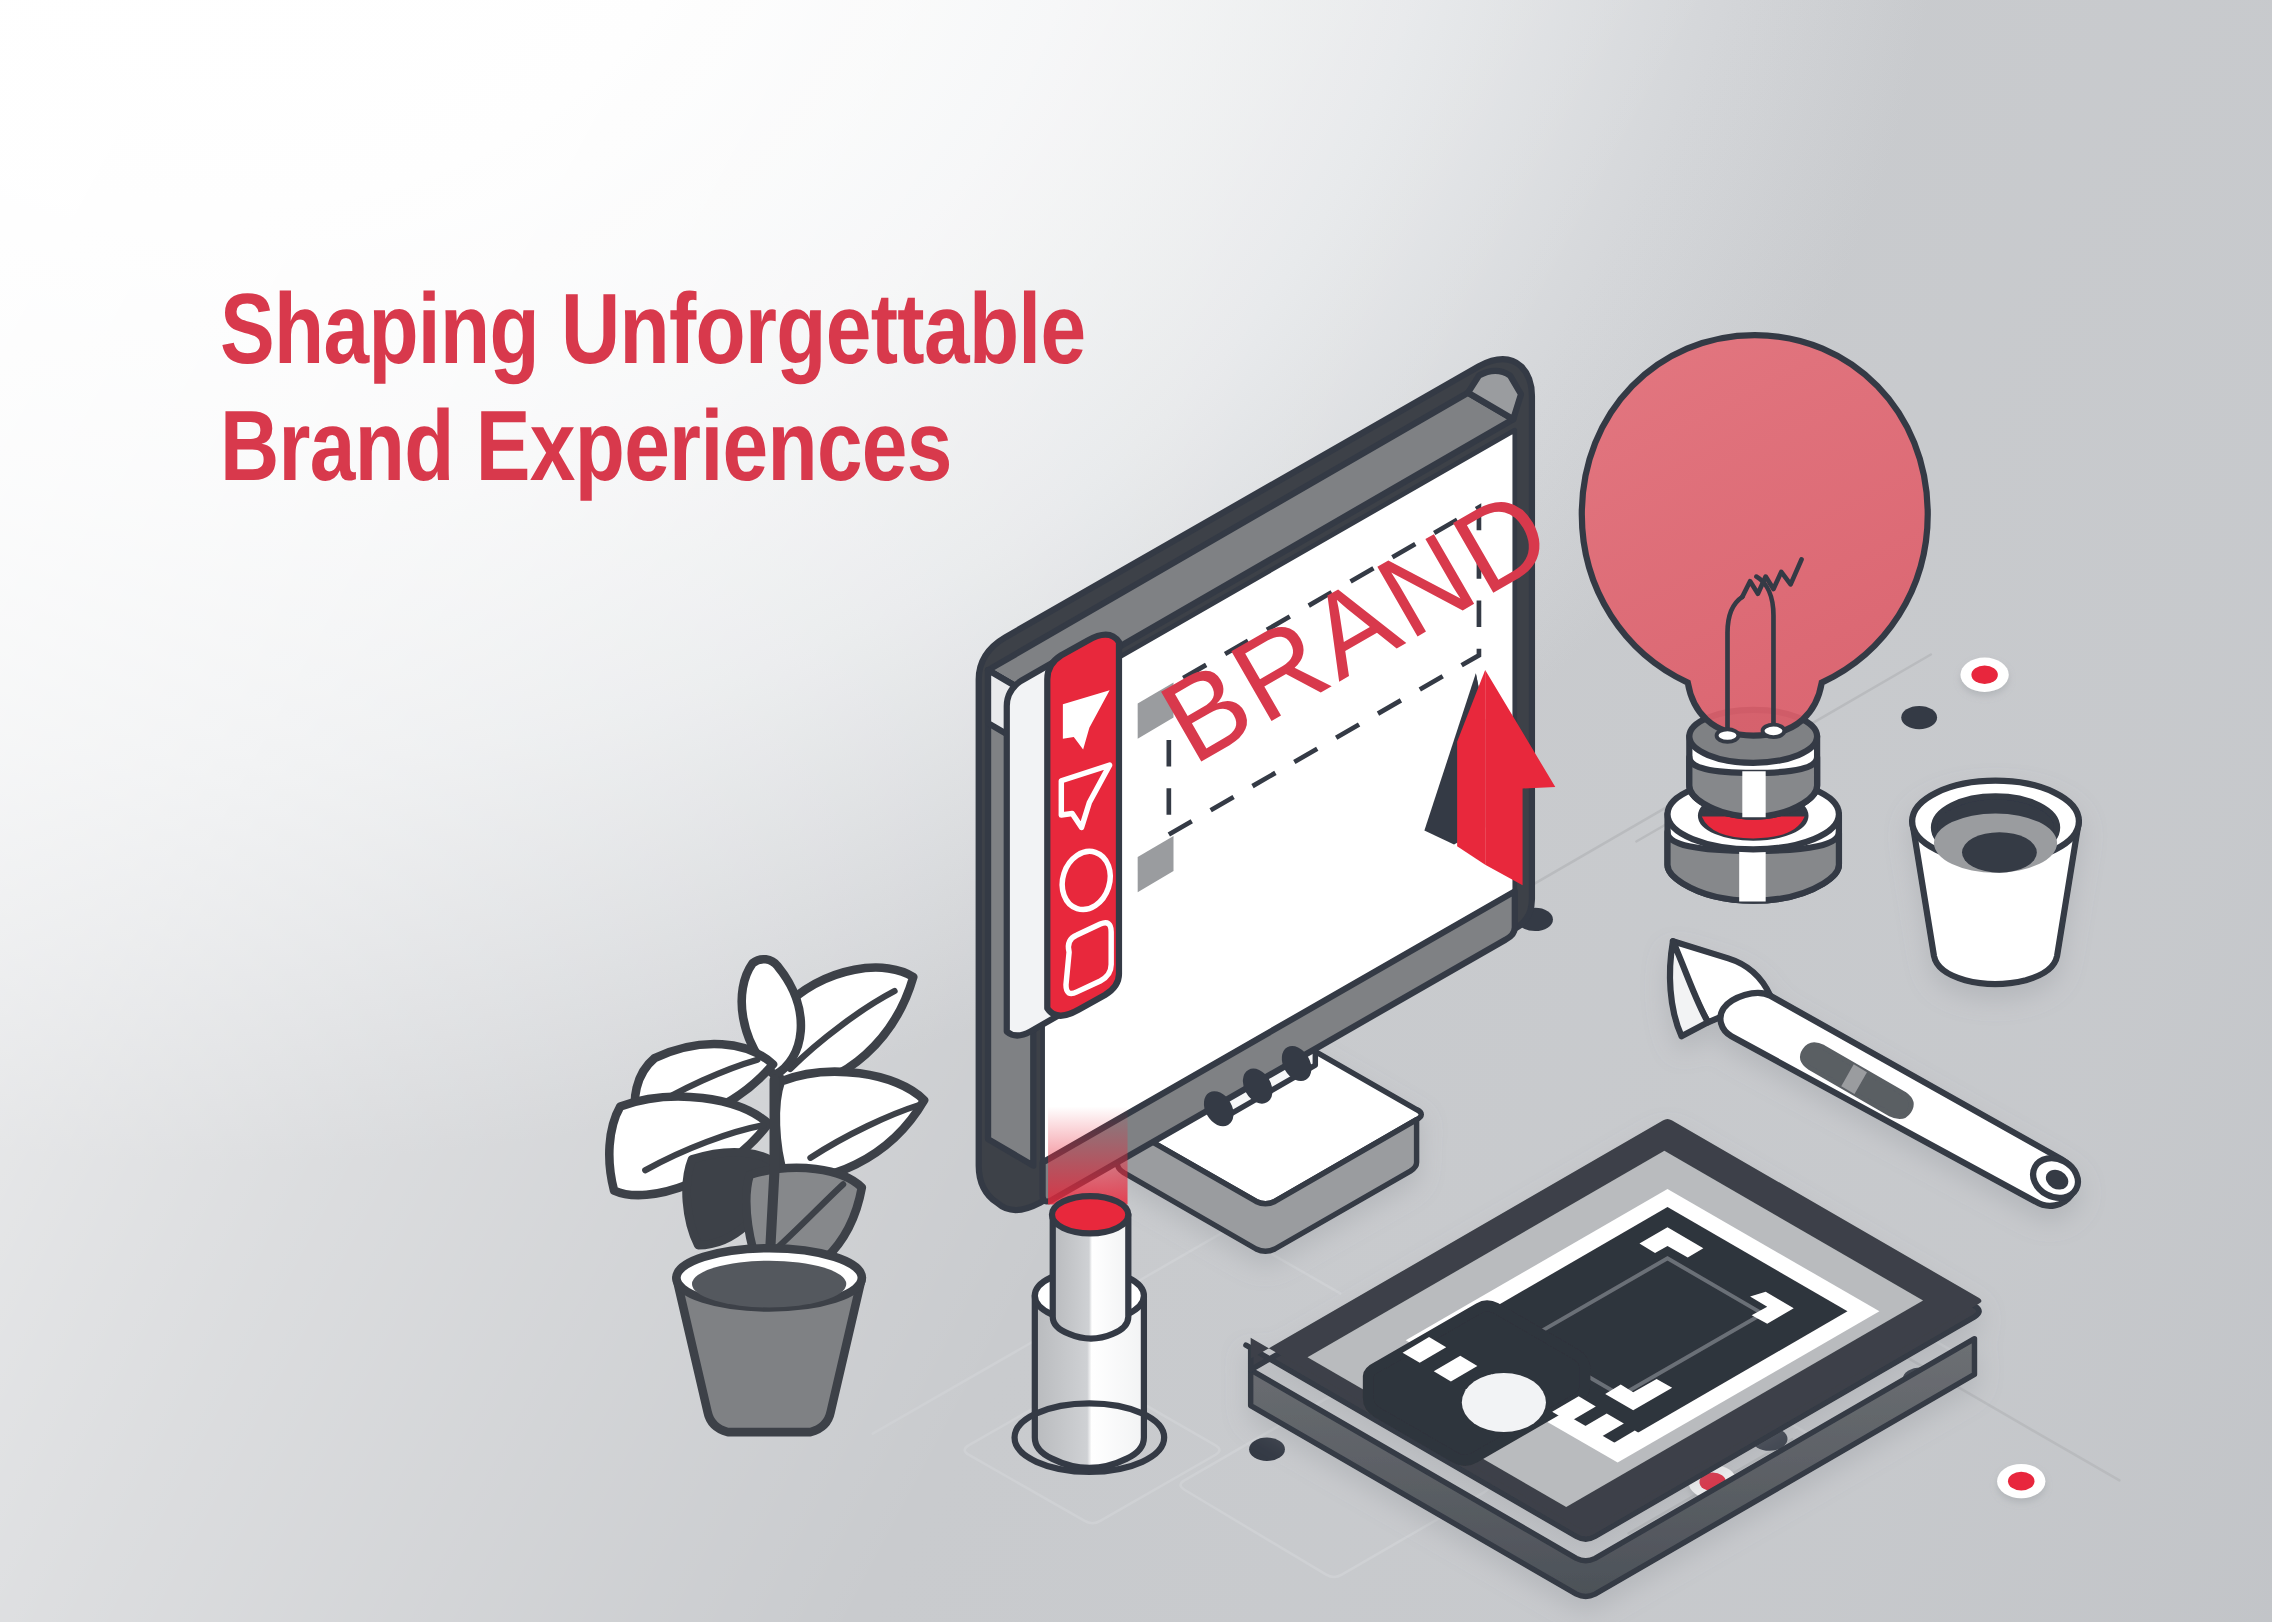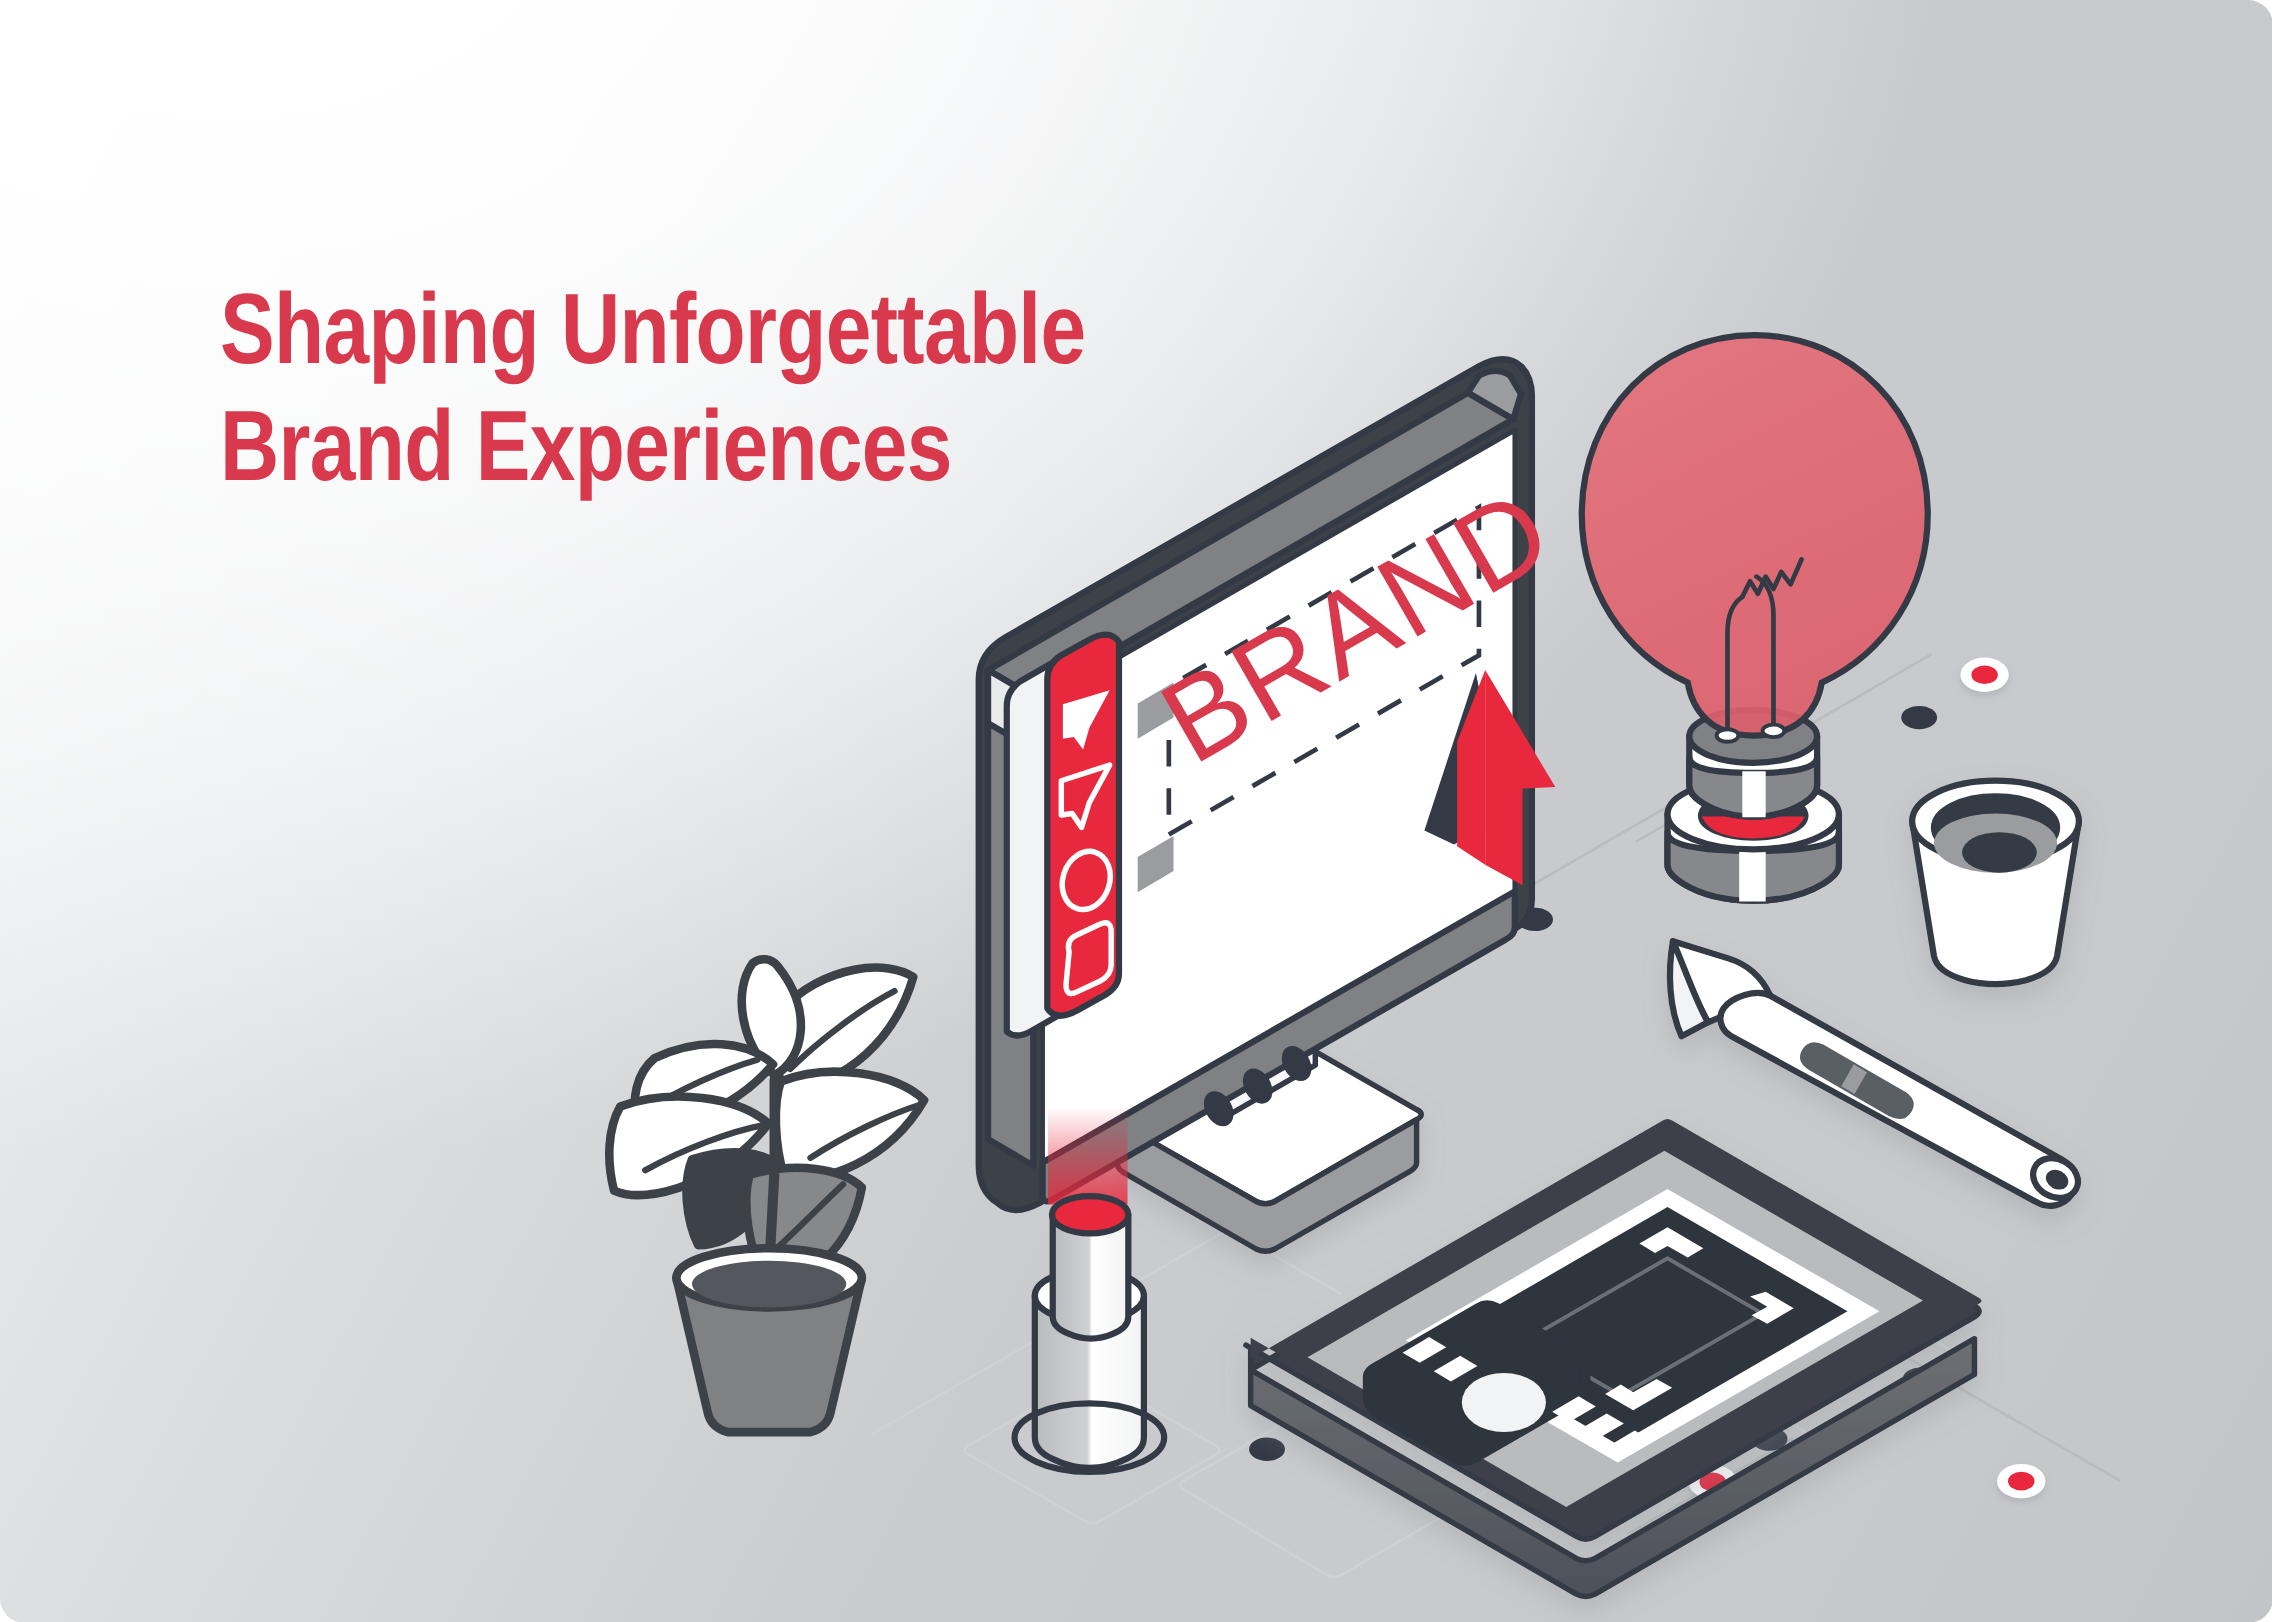--- a/index.html
+++ b/index.html
@@ -6,21 +6,20 @@
   html,body{margin:0;padding:0;}
   body{
     width:2273px;height:1623px;overflow:hidden;
     font-family:"Liberation Sans","DejaVu Sans",sans-serif;
     background:#ffffff;
   }
   #stage{
     position:relative;width:2273px;height:1623px;overflow:hidden;
     background:
       radial-gradient(ellipse 1714px 1324px at 10% -10%, #ffffff 0%, #fdfdfd 28%, #f3f4f5 50%, #e5e7e9 70%, #d4d6d9 88%, #c9cbce 100%);
-    border-radius: 25px;
   }
   #stage::after{
     content:"";position:absolute;inset:0;pointer-events:none;
     background:linear-gradient(118deg, rgba(255,255,255,0.85) 0%, rgba(255,255,255,0.35) 30%, rgba(255,255,255,0) 55%, rgba(190,193,197,0.22) 85%, rgba(178,181,186,0.30) 100%);
   }
   #artboard{position:absolute;inset:0;z-index:2;}
   .headline{
     position:absolute;left:220px;top:204px;z-index:6;
     color:#d8394c;
     font-family:"Liberation Sans Narrow","Liberation Sans","DejaVu Sans Condensed",sans-serif;

